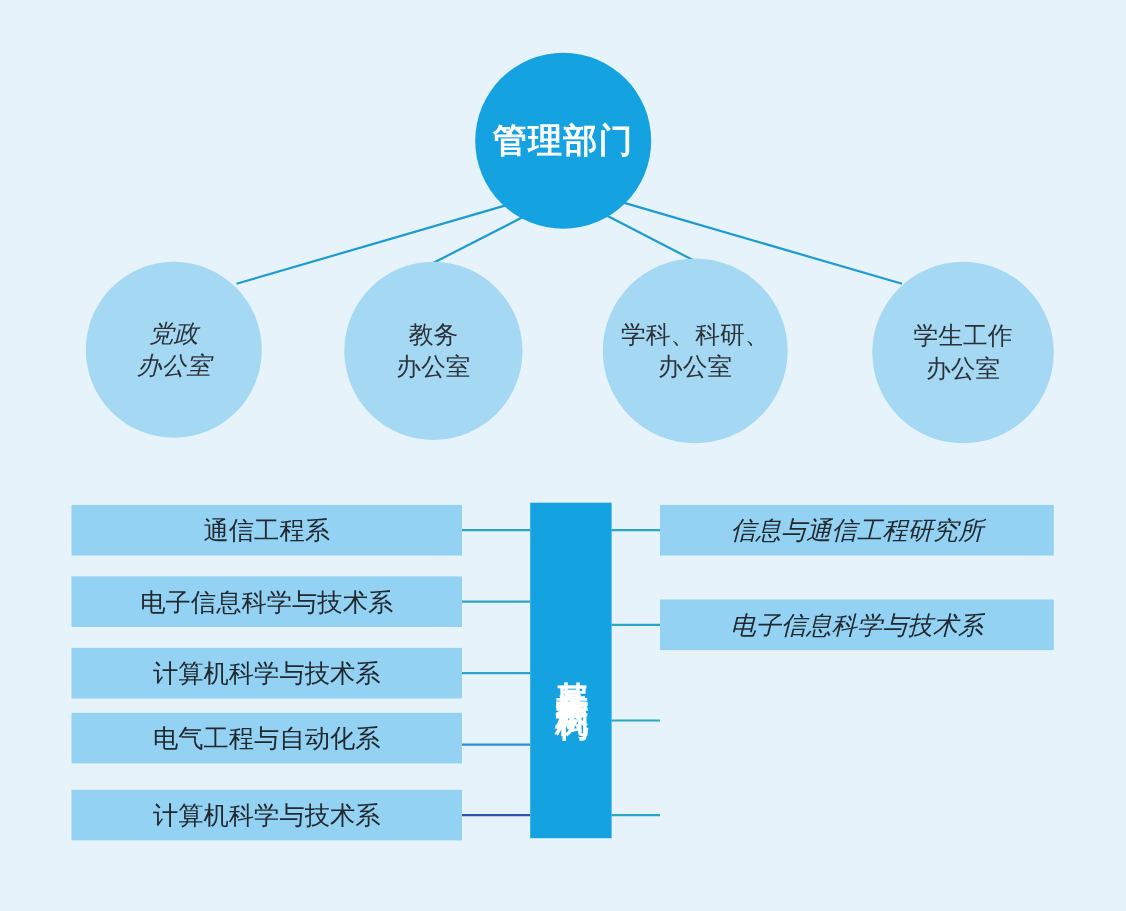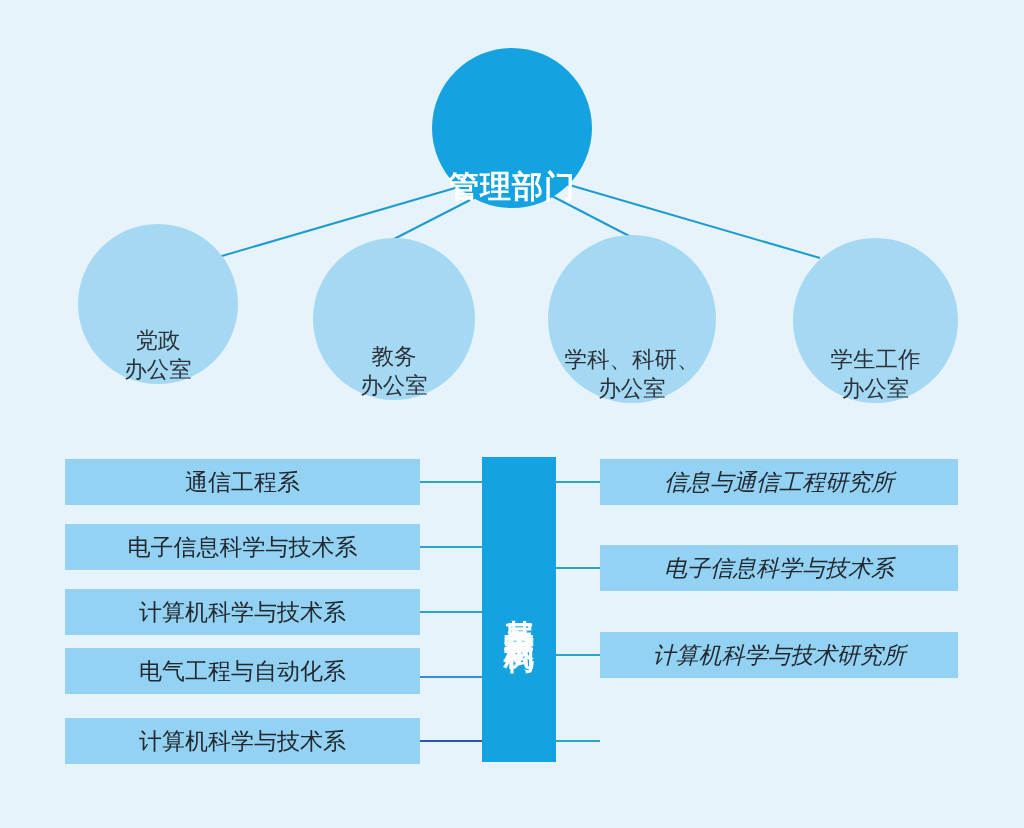--- a/index.html
+++ b/index.html
@@ -29,21 +29,21 @@
     width: 1024px;
     height: 828px;
     pointer-events: none;
   }
 
   
   .node-circle {
     position: absolute;
     border-radius: 50%;
     display: flex;
-    align-items: flex-end;
+    align-items: center;
     justify-content: center;
     text-align: center;
     box-sizing: border-box;
   }
   #root-circle {
     left: 432px;
     top: 48px;
     width: 160px;
     height: 160px;
     background: #14a3e0;
@@ -52,21 +52,21 @@
     font-weight: 700;
     letter-spacing: 1px;
   }
   .child-circle {
     background: #a5d8f3;
     color: #2b3138;
     font-size: 22.5px;
     line-height: 1.30;
     font-weight: 400;
   }
-  #child-circle-0 { left: 78px;  top: 224px; width: 160px; height: 160px; }
+  #child-circle-0 { left: 78px;  top: 238px; width: 160px; height: 160px; font-style: italic; }
   #child-circle-1 { left: 313px; top: 238px; width: 162px; height: 162px; }
   #child-circle-2 { left: 548px; top: 235px; width: 168px; height: 168px; }
   #child-circle-3 { left: 793px; top: 238px; width: 165px; height: 165px; }
 
   .circle-label { display: block; padding: 0 6px; }
   .circle-label .ln { display: block; white-space: nowrap; }
 
   
   .dept-bar {
     position: absolute;
@@ -179,17 +179,14 @@
   <div id="center-block">
     <span class="vtext">基层学术机构</span>
   </div>
 
   <div class="dept-bar right-bar" style="top:459px">
     <span>信息与通信工程研究所</span>
   </div>
   <div class="dept-bar right-bar" style="top:545px">
     <span>电子信息科学与技术系</span>
   </div>
-  <div class="dept-bar right-bar" style="top:632px">
-    <span>计算机科学与技术研究所</span>
-  </div>
 
 </div>
 
 </body></html>

